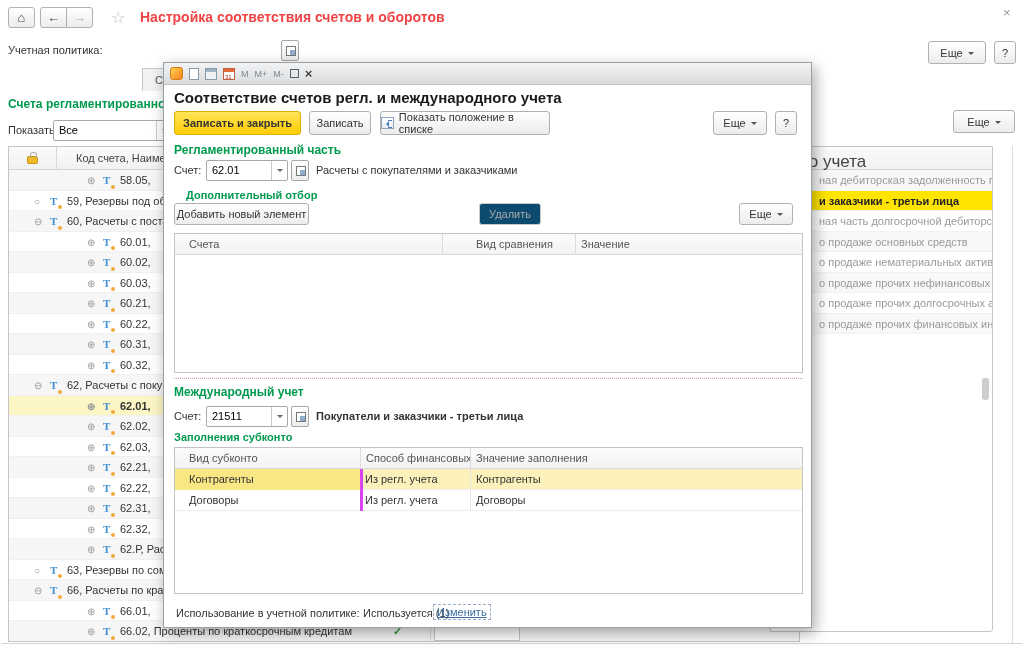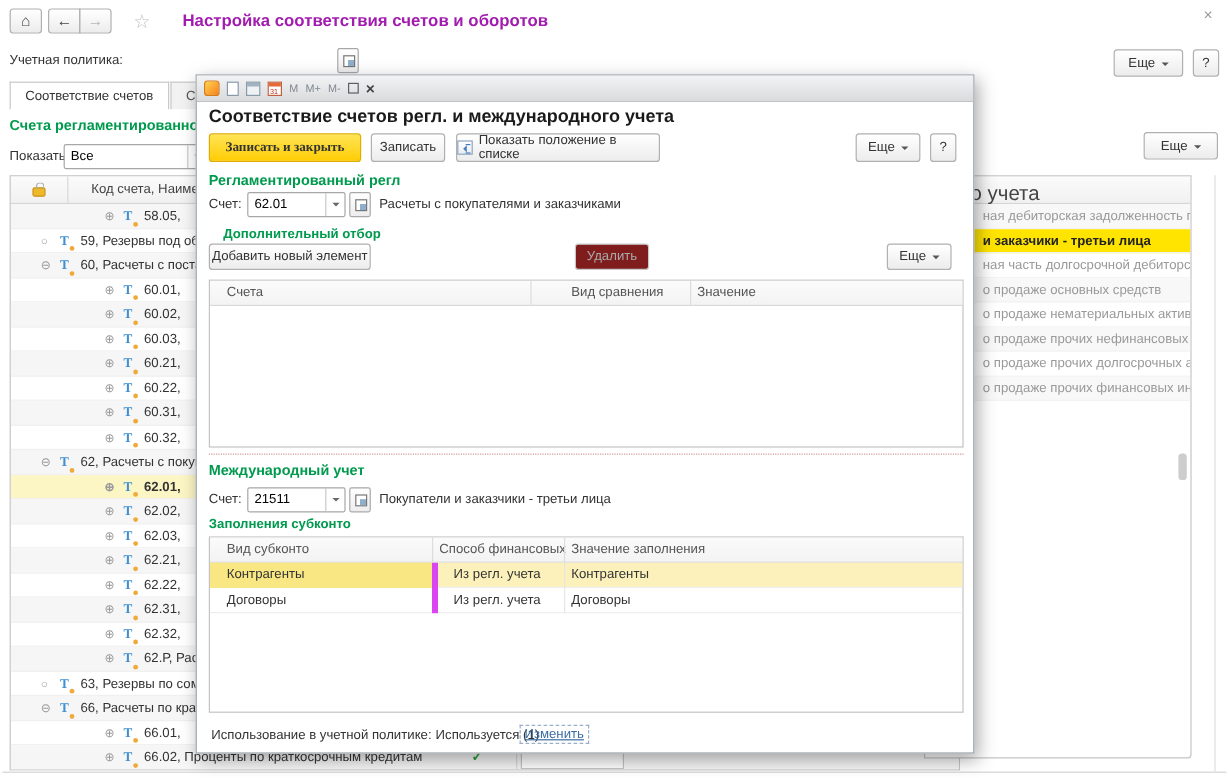--- a/index.html
+++ b/index.html
@@ -3,41 +3,41 @@
 <meta charset="utf-8">
 <style>
   * { margin:0; padding:0; box-sizing:border-box; }
   html,body { width:1024px; height:648px; background:#fff; font-family:"Liberation Sans", sans-serif; overflow:hidden; }
   #stage { position:relative; width:1024px; height:648px; background:#fff; }
 
   
   .btn { position:absolute; display:flex; align-items:center; justify-content:center; gap:5px;
          border:1px solid #b0b0b0; border-radius:3px; background:linear-gradient(#ffffff,#ececec);
          font-size:11px; color:#333; cursor:default; }
-  .btn.primary { background:linear-gradient(#ffe456,#ffcd05); border-color:#dfae00; font-weight:bold;font-family:Liberation Serif, serif; }
-  .btn.disabled { color:#a9a9a9; background:#7f1d1d; border-color:#c9c9c9;text-align:right; }
+  .btn.primary { background:linear-gradient(#ffe456,#ffcd05); border-color:#dfae00; font-weight:bold; }
+  .btn.disabled { color:#a9a9a9; background:#0c4a6e; border-color:#c9c9c9;text-align:right; }
   .caret { width:0; height:0; border:3.5px solid transparent; border-top-color:#555; margin-top:4px; }
   .combo { position:absolute; height:21px; border:1px solid #a7a7a7; border-radius:2px; background:#fff; display:flex; }
   .combo .val { flex:1; font-size:11px; color:#000; padding:3px 5px 0 5px; white-space:nowrap; overflow:hidden; }
   .combo .arr { width:16px; border-left:1px solid #c9c9c9; display:flex; align-items:center; justify-content:center; }
   .combo .arr i { width:0; height:0; border:3.5px solid transparent; border-top-color:#666; margin-top:3px; }
   .openbtn { position:absolute; width:18px; height:21px; border:1px solid #a7a7a7; border-radius:2px; background:linear-gradient(#fff,#ededed); }
   .openbtn::before { content:""; position:absolute; left:4px; top:5px; width:8px; height:8px; border:1px solid #777; background:#fff; }
   .openbtn::after { content:""; position:absolute; left:8px; top:9px; width:5px; height:5px; background:#8faecb; }
   .greenh { position:absolute; color:#009a4e; font-weight:bold; }
   .lbl { position:absolute; font-size:11px; color:#333; white-space:nowrap; }
 
   
   .navbtn { position:absolute; top:7px; height:21px; border:1px solid #b0b0b0; background:linear-gradient(#fff,#ececec);
             display:flex; align-items:center; justify-content:center; font-size:13px; color:#444; }
   #btn-home { left:8px; width:27px; border-radius:3px; }
   #btn-back { left:40px; width:27px; border-radius:3px 0 0 3px; }
   #btn-fwd  { left:66px; width:27px; border-radius:0 3px 3px 0; color:#b5b5b5; }
   #star { position:absolute; left:111px; top:8px; font-size:16px; color:#c0c0c0; }
-  #page-title { position:absolute; left:152px; top:9px; font-size:14px; font-weight:bold; color:#a21caf; white-space:nowrap; }
+  #page-title { position:absolute; left:140px; top:9px; font-size:14px; font-weight:bold; color:#ef4444; white-space:nowrap; }
   #page-close { position:absolute; left:1003px; top:5px; font-size:13px; color:#999; }
 
   
   .tab { position:absolute; top:68px; height:23px; display:flex; align-items:center; padding:0 12px;
          font-size:11px; color:#333; border:1px solid #c8c8c8; border-bottom:none; white-space:nowrap; }
   #tab1 { left:8px; background:#fff; z-index:2; }
   #tab2 { left:142px; background:#f2f2f2; color:#555; }
 
   
   #left-table { position:absolute; left:8px; top:146px; width:792px; height:496px; border:1px solid #c5c5c5; background:#fff; overflow:hidden; }
@@ -104,21 +104,21 @@
   .mtable { position:absolute; left:10px; width:629px; border:1px solid #c3c3c3; background:#fff; }
   .mthead { position:absolute; left:0; top:0; right:0; height:21px; background:linear-gradient(#fbfbfb,#f3f3f3); border-bottom:1px solid #d8d8d8; }
   .mthead .hcell { position:absolute; top:4px; font-size:11px; color:#555; white-space:nowrap; }
   .vline { position:absolute; top:0; width:1px; background:#dcdcdc; }
 
   #filter-table { top:170px; height:140px; }
   #subconto-table { top:384px; height:147px; }
   .srow { position:absolute; left:0; right:0; height:21px; border-bottom:1px solid #eeeeee; }
   .scell { position:absolute; top:0; height:21px; line-height:21px; font-size:11px; color:#333; white-space:nowrap; overflow:hidden; }
   .scell.c1 { left:0; width:185px; padding-left:14px; }
-  .scell.c2 { left:185px; width:110px; padding-left:13px; border-left:5px solid #d946ef; }
+  .scell.c2 { left:185px; width:110px; padding-left:2px; border-left:3px solid #d946ef; }
   .scell.c3 { left:295px; width:334px; padding-left:5px; border-left:1px solid #e6e6e6; }
   .srow.selected { background:#fcf1bb; }
   .srow.selected .c1 { background:#f9e784; }
 
   #dotted-sep { position:absolute; left:10px; top:315px; width:629px; border-top:1px dotted #d49a9a; }
 
   #usage-label { left:12px; top:544px; }
   #usage-value { left:199px; top:544px; }
   #usage-link { position:absolute; left:269px; top:541px; font-size:11px; color:#3b6ea5; text-decoration:underline;
                 border:1px dashed #9ab0c6; padding:1px 3px; }
@@ -144,23 +144,20 @@
   <div class="lbl" style="left:8px; top:44px;">Учетная политика:</div>
   <div class="openbtn" style="left:281px; top:40px;"></div>
   <div class="btn" style="left:928px; top:41px; width:58px; height:23px;">
     <span>Еще</span>
       <span class="caret"></span>
   </div>
   <div class="btn" style="left:994px; top:41px; width:22px; height:23px;">
     <span>?</span>
   </div>
 
-  <div class="tab" id="tab1">
-      <span>Соответствие счетов</span>
-    </div>
   <div class="tab" id="tab2">
       <span>Соответствие оборотов</span>
     </div>
 
   <div class="greenh" style="left:8px; top:97px; font-size:12px;">Счета регламентированного учета</div>
   <div class="lbl" style="left:8px; top:124px;">Показать:</div>
   <div class="combo" style="left:53px; top:120px; width:120px;">
     <span class="val">Все</span>
     <span class="arr">
         <i></i>
@@ -373,21 +370,21 @@
       <span>Показать положение в списке</span>
     </div>
     <div class="btn" style="left:549px; top:48px; width:54px; height:24px;">
       <span>Еще</span>
         <span class="caret"></span>
     </div>
     <div class="btn" style="left:611px; top:48px; width:22px; height:24px;">
       <span>?</span>
     </div>
 
-    <div class="greenh" style="left:10px; top:80px; font-size:12px;">Регламентированный регл</div>
+    <div class="greenh" style="left:10px; top:80px; font-size:12px;">Регламентированный часть</div>
     <div class="lbl" style="left:10px; top:101px;">Счет:</div>
     <div class="combo" style="left:42px; top:97px; width:82px;">
       <span class="val">62.01</span>
       <span class="arr">
           <i></i>
         </span>
     </div>
     <div class="openbtn" style="left:127px; top:97px;"></div>
     <div class="lbl" style="left:152px; top:101px;">Расчеты с покупателями и заказчиками</div>
 
@@ -417,21 +414,21 @@
 
     <div class="greenh" style="left:10px; top:322px; font-size:12px;">Международный учет</div>
     <div class="lbl" style="left:10px; top:347px;">Счет:</div>
     <div class="combo" style="left:42px; top:343px; width:82px;">
       <span class="val">21511</span>
       <span class="arr">
           <i></i>
         </span>
     </div>
     <div class="openbtn" style="left:127px; top:343px;"></div>
-    <div class="lbl" style="left:152px; top:347px;">Покупатели и заказчики - третьи лица</div>
+    <div class="lbl" style="left:152px; top:347px;font-weight:bold;">Покупатели и заказчики - третьи лица</div>
 
     <div class="greenh" style="left:10px; top:368px; font-size:11px;">Заполнения субконто</div>
     <div class="mtable" id="subconto-table">
       <div class="mthead">
         <span class="hcell" style="left:14px;">Вид субконто</span>
         <span class="hcell" style="left:191px;">Способ финансовых</span>
         <span class="hcell" style="left:301px;">Значение заполнения</span>
         <span class="vline" style="left:185px; height:21px;"></span>
         <span class="vline" style="left:295px; height:21px;"></span>
       </div>

